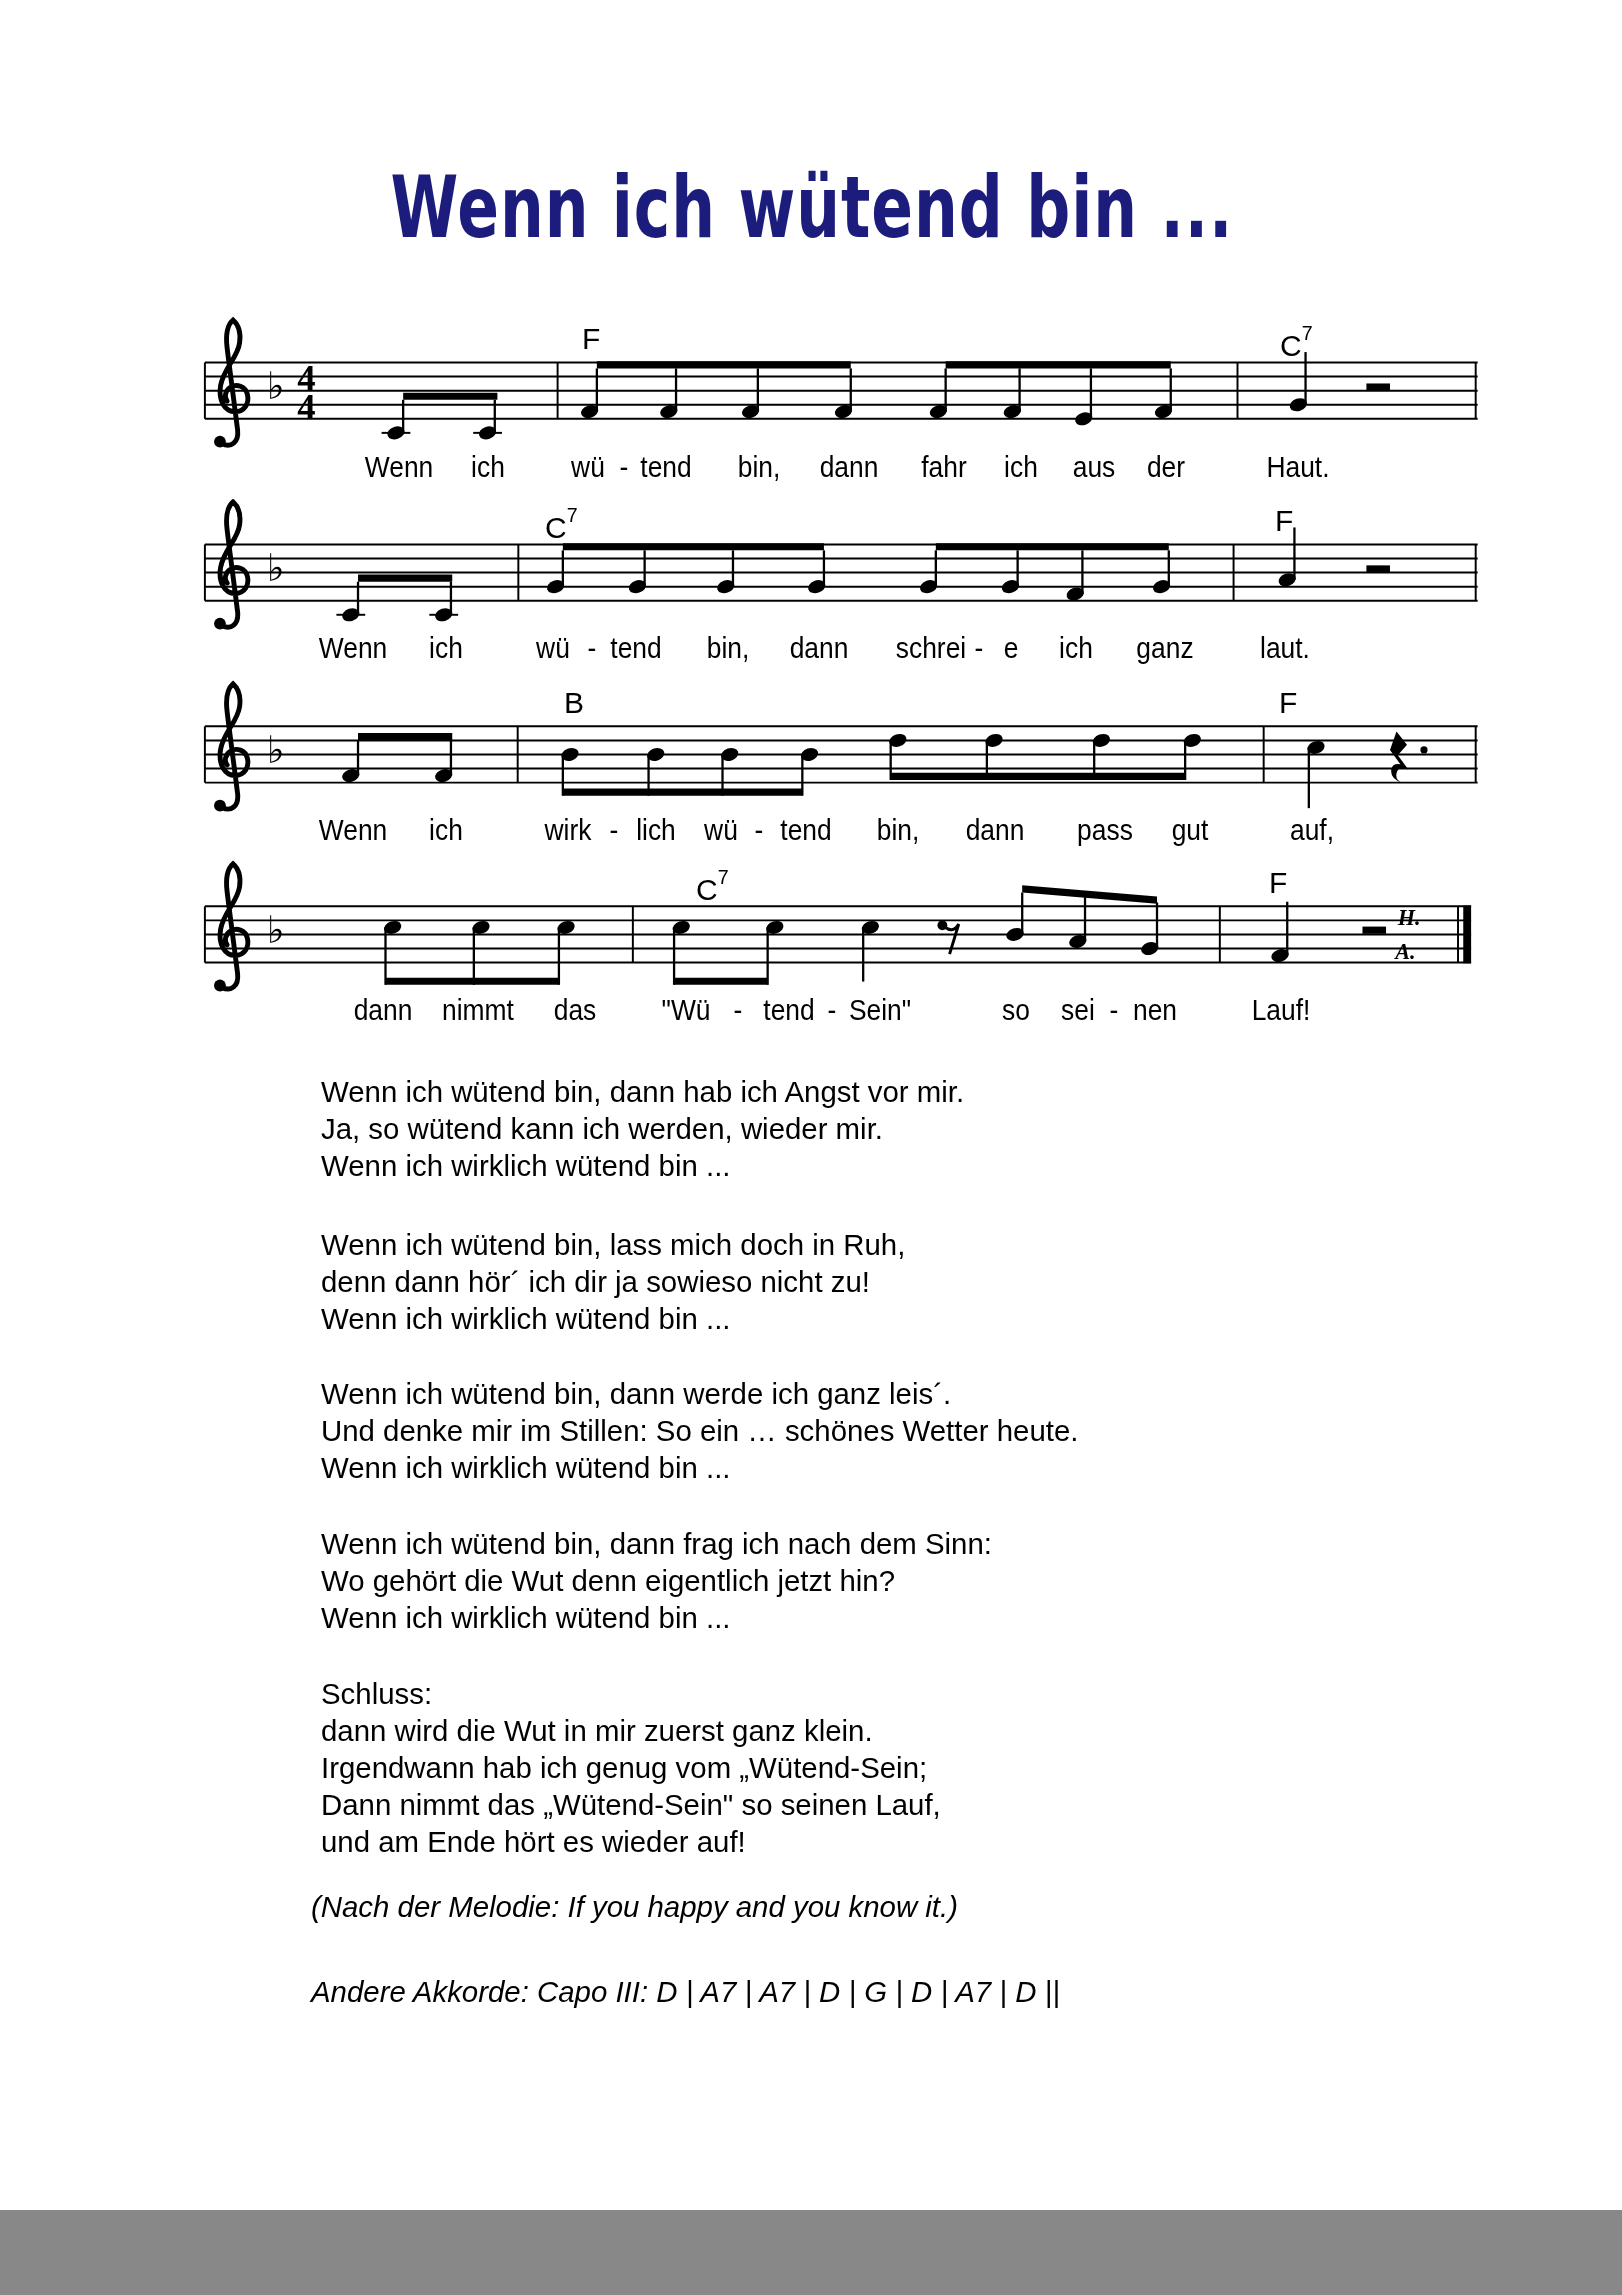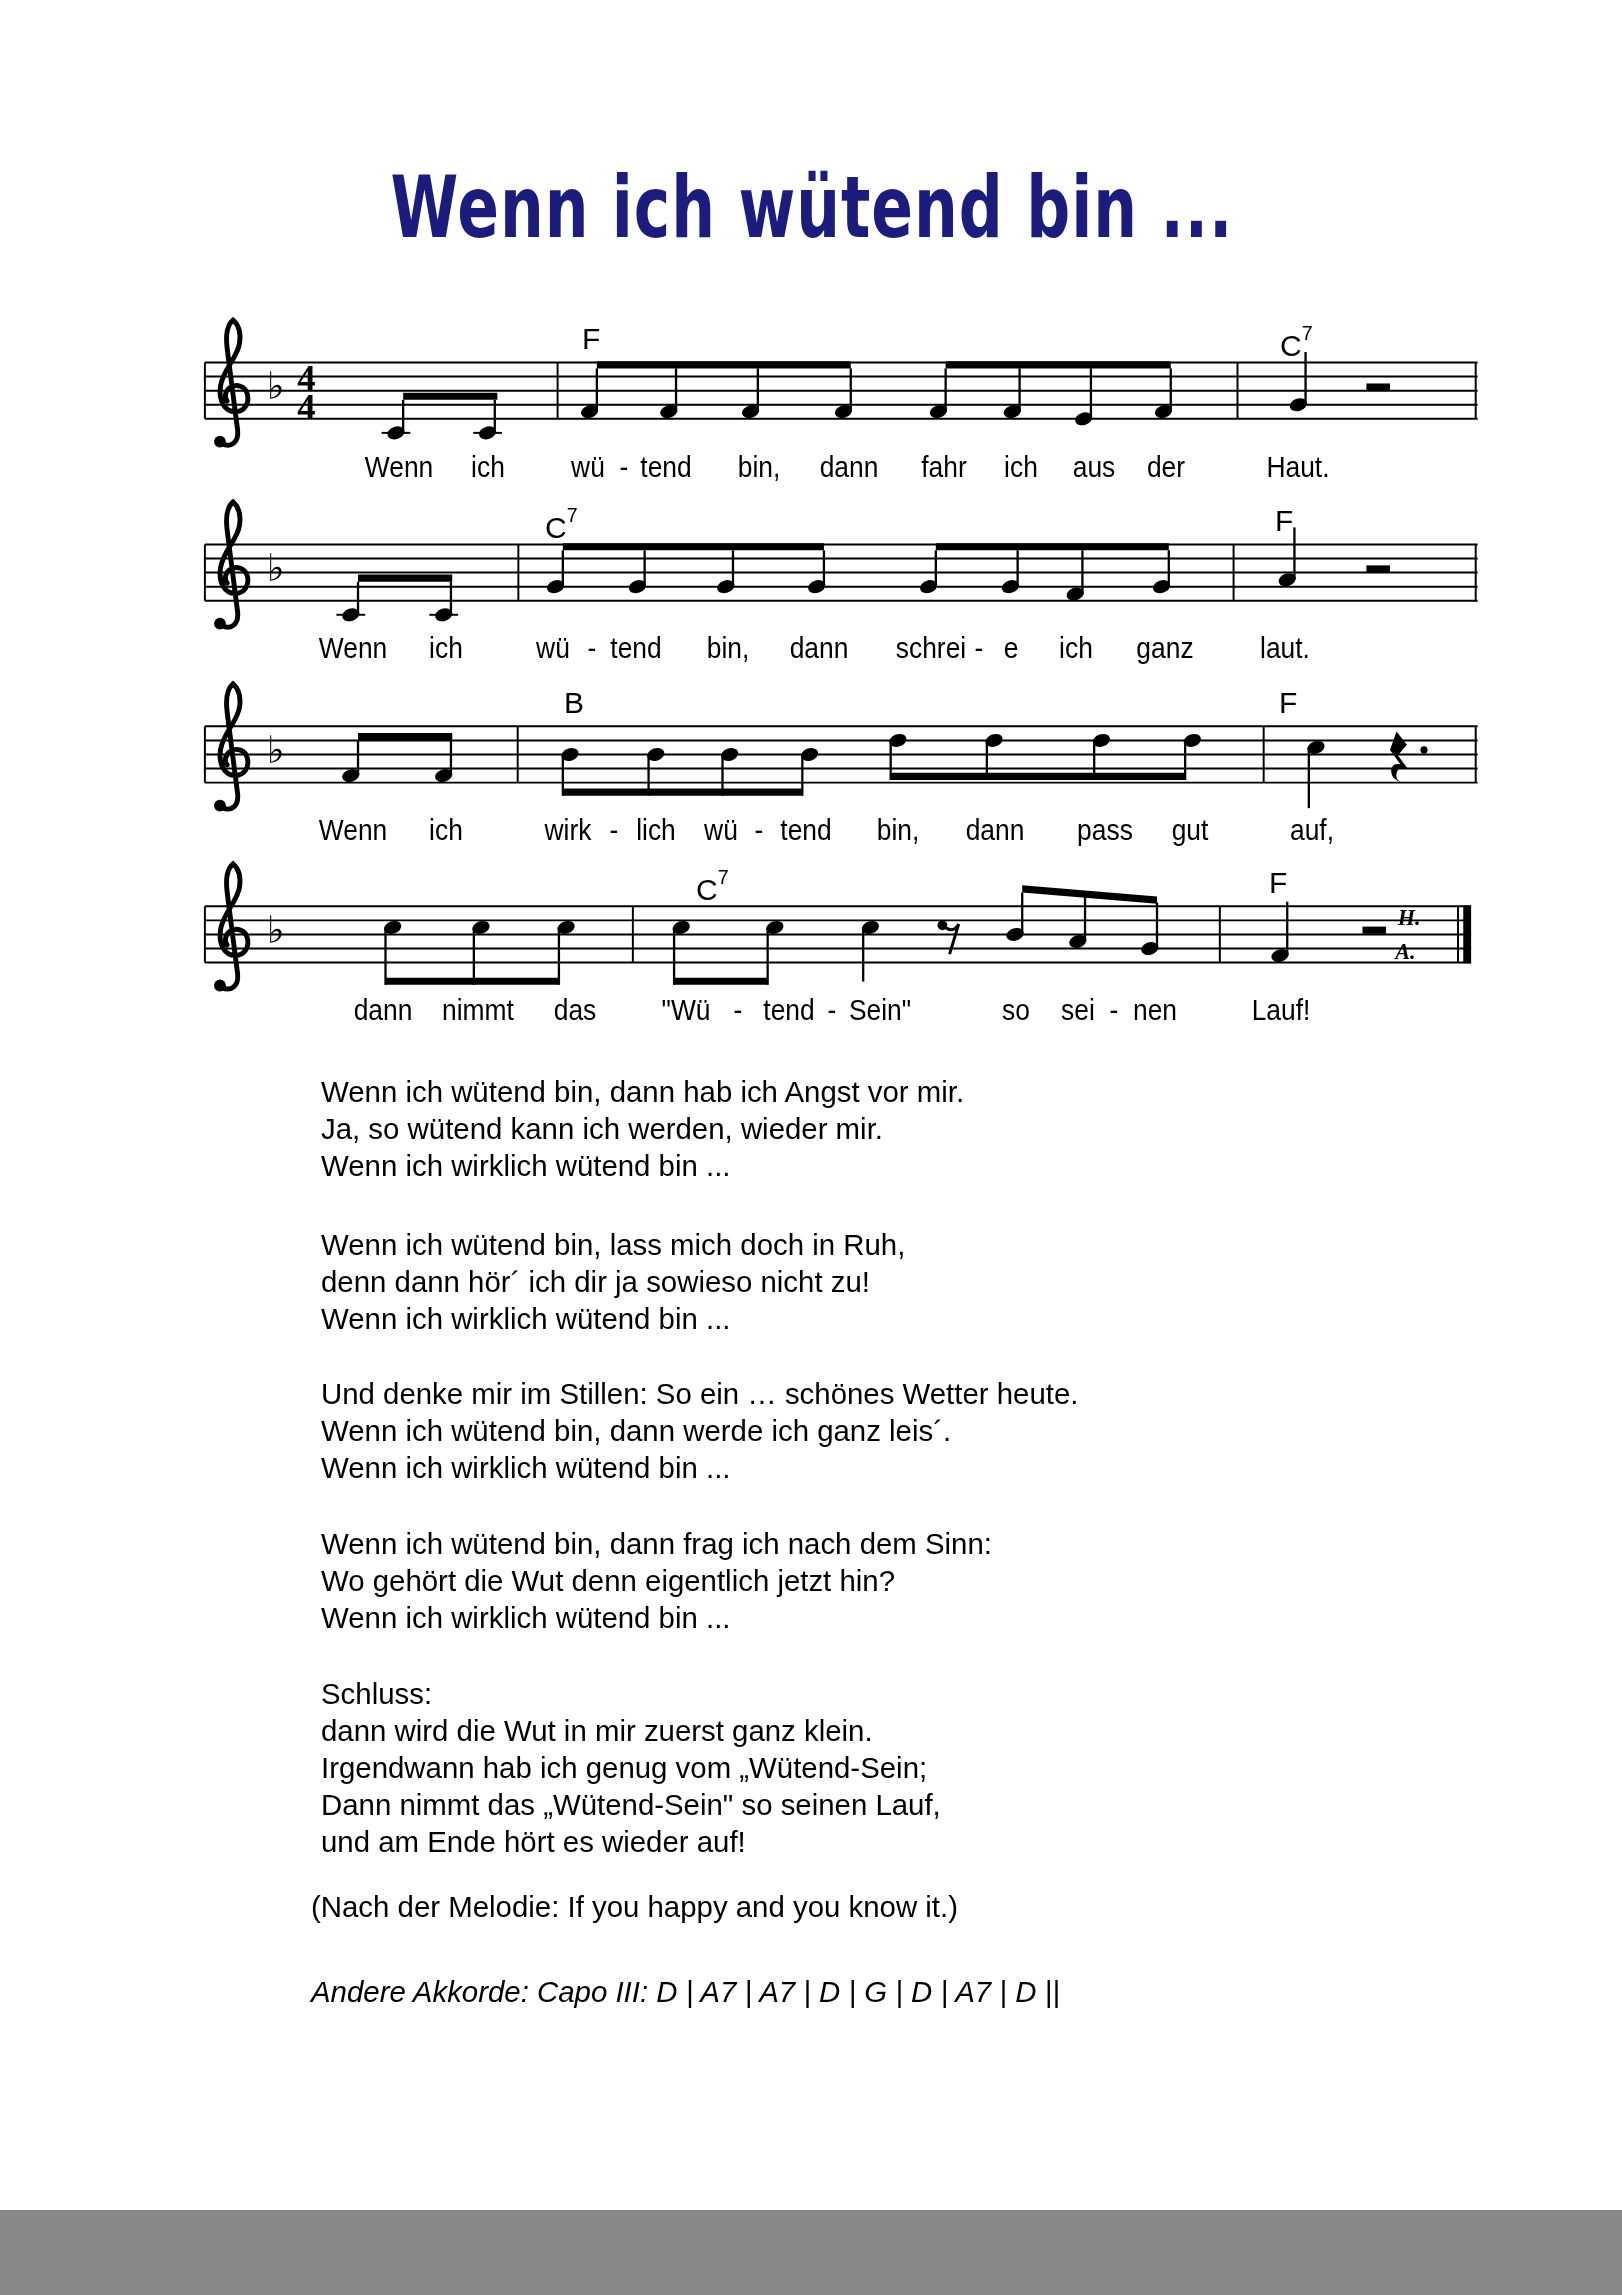--- a/index.html
+++ b/index.html
@@ -8,21 +8,21 @@
   .title{position:absolute;top:165px;left:50%;transform:translateX(-50%) scale(0.75,1.05);
          transform-origin:center top;font:bold 82px/1 "DejaVu Sans",sans-serif;
          letter-spacing:1.3px;white-space:nowrap;}
   #music-svg{position:absolute;left:0;top:0;}
   .chord{position:absolute;font:30px/1.15 "Liberation Sans",sans-serif;white-space:nowrap;}
   .chord sup{font-size:19.6px;vertical-align:15.7px;}
   .lyric{position:absolute;transform:translateX(-50%) scaleX(0.88);transform-origin:center top;
          font:30px/1 "Liberation Sans",sans-serif;white-space:nowrap;}
   .verse{position:absolute;left:321px;font:29.4px/37px "Liberation Sans",sans-serif;white-space:nowrap;}
   .underline{}
-  .note-line{position:absolute;left:311px;font-size:29.4px;white-space:nowrap;text-align:center;}
+  .note-line{position:absolute;left:311px;font-style:italic;font-size:29.4px;white-space:nowrap;text-align:center;}
   .akkorde{position:absolute;left:311px;font-style:italic;font-size:29.4px;white-space:nowrap;}
 </style>
 </head>
 <body>
 
 <div id="page">
 
   <div class="title" style="color: rgb(27, 28, 124);">Wenn ich wütend bin ...</div>
 
   <svg id="music-svg" width="1623" height="1047" viewBox="0 0 2480 1600">
@@ -266,22 +266,22 @@
     <div>Wenn ich wütend bin, dann hab ich Angst vor mir.</div>
     <div>Ja,  so wütend kann ich werden, wieder mir.</div>
     <div>Wenn ich wirklich wütend bin ...</div>
   </div>
   <div class="verse" style="top:1226px">
     <div>Wenn ich wütend bin, lass mich doch in Ruh,</div>
     <div>denn dann hör´ ich dir ja sowieso nicht zu!</div>
     <div>Wenn ich wirklich wütend bin ...</div>
   </div>
   <div class="verse" style="top:1375px">
+    <div>Wenn ich wütend bin, dann werde ich ganz leis´.</div>
     <div>Und denke mir im Stillen: So ein … schönes Wetter heute.</div>
-    <div>Wenn ich wütend bin, dann werde ich ganz leis´.</div>
     <div>Wenn ich wirklich wütend bin ...</div>
   </div>
   <div class="verse" style="top:1525px">
     <div>Wenn ich wütend bin, dann frag ich nach dem Sinn:</div>
     <div>Wo gehört die Wut denn eigentlich jetzt hin?</div>
     <div>Wenn ich wirklich wütend bin ...</div>
   </div>
 
   <div class="verse" style="top:1675px">
     <div class="underline">Schluss:</div>

